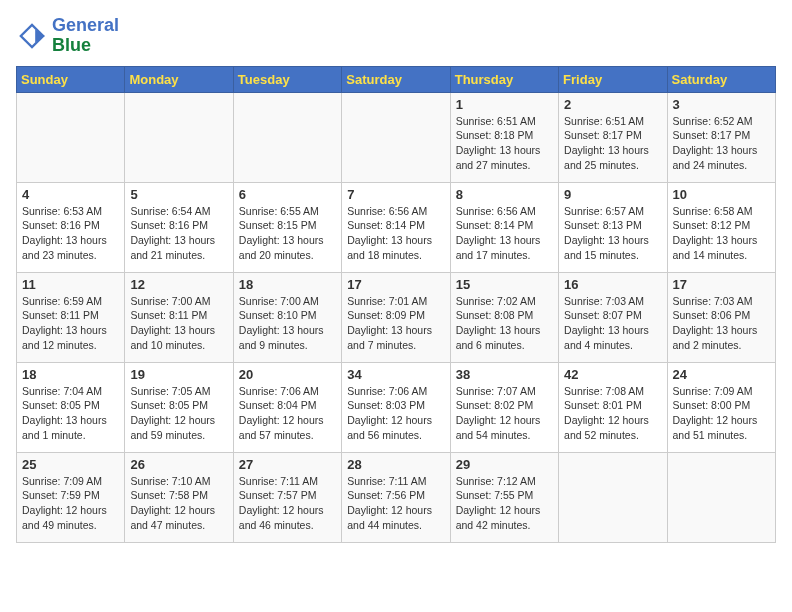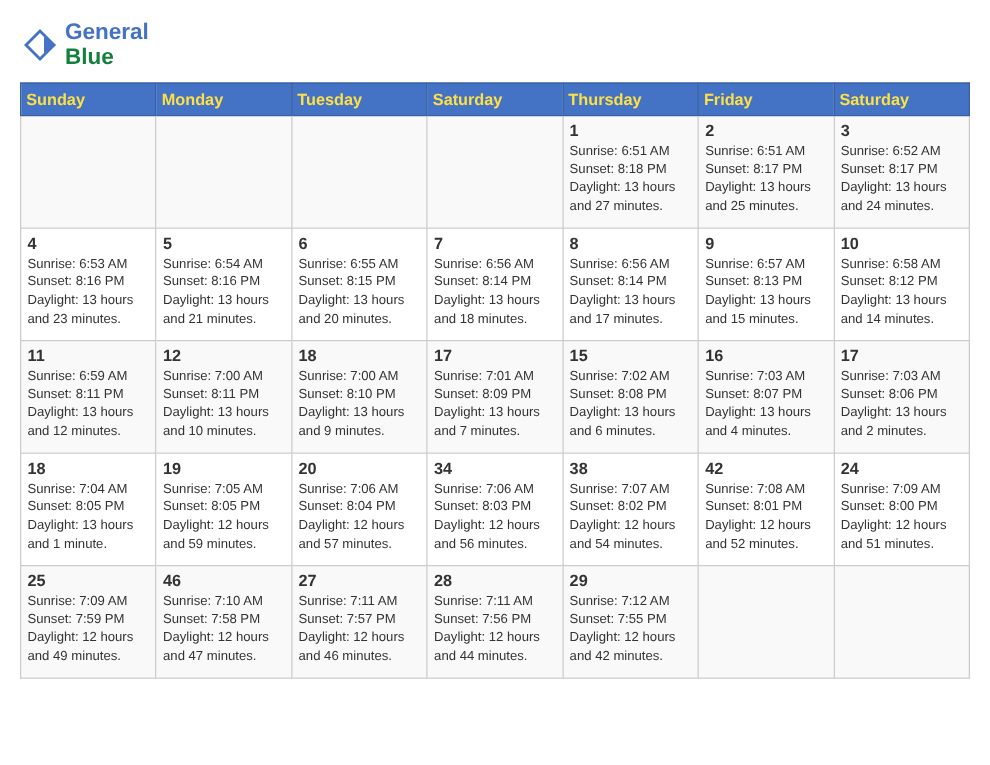--- a/index.html
+++ b/index.html
@@ -235,21 +235,21 @@
           <span class="day-number">24</span>
           <div class="day-info">Sunrise: 7:09 AM<br>Sunset: 8:00 PM<br>Daylight: 12 hours and 51 minutes.</div>
         </td>
       </tr>
       <tr class="week-row">
         <td>
           <span class="day-number">25</span>
           <div class="day-info">Sunrise: 7:09 AM<br>Sunset: 7:59 PM<br>Daylight: 12 hours and 49 minutes.</div>
         </td>
         <td>
-          <span class="day-number">46</span>
+          <span class="day-number">26</span>
           <div class="day-info">Sunrise: 7:10 AM<br>Sunset: 7:58 PM<br>Daylight: 12 hours and 47 minutes.</div>
         </td>
         <td>
           <span class="day-number">27</span>
           <div class="day-info">Sunrise: 7:11 AM<br>Sunset: 7:57 PM<br>Daylight: 12 hours and 46 minutes.</div>
         </td>
         <td>
           <span class="day-number">28</span>
           <div class="day-info">Sunrise: 7:11 AM<br>Sunset: 7:56 PM<br>Daylight: 12 hours and 44 minutes.</div>
         </td>

